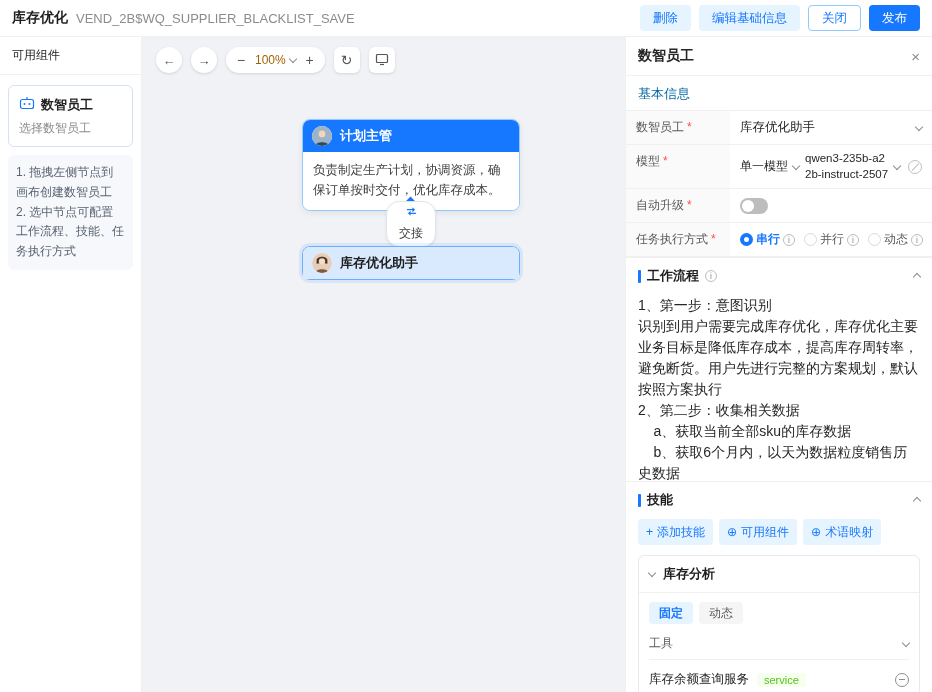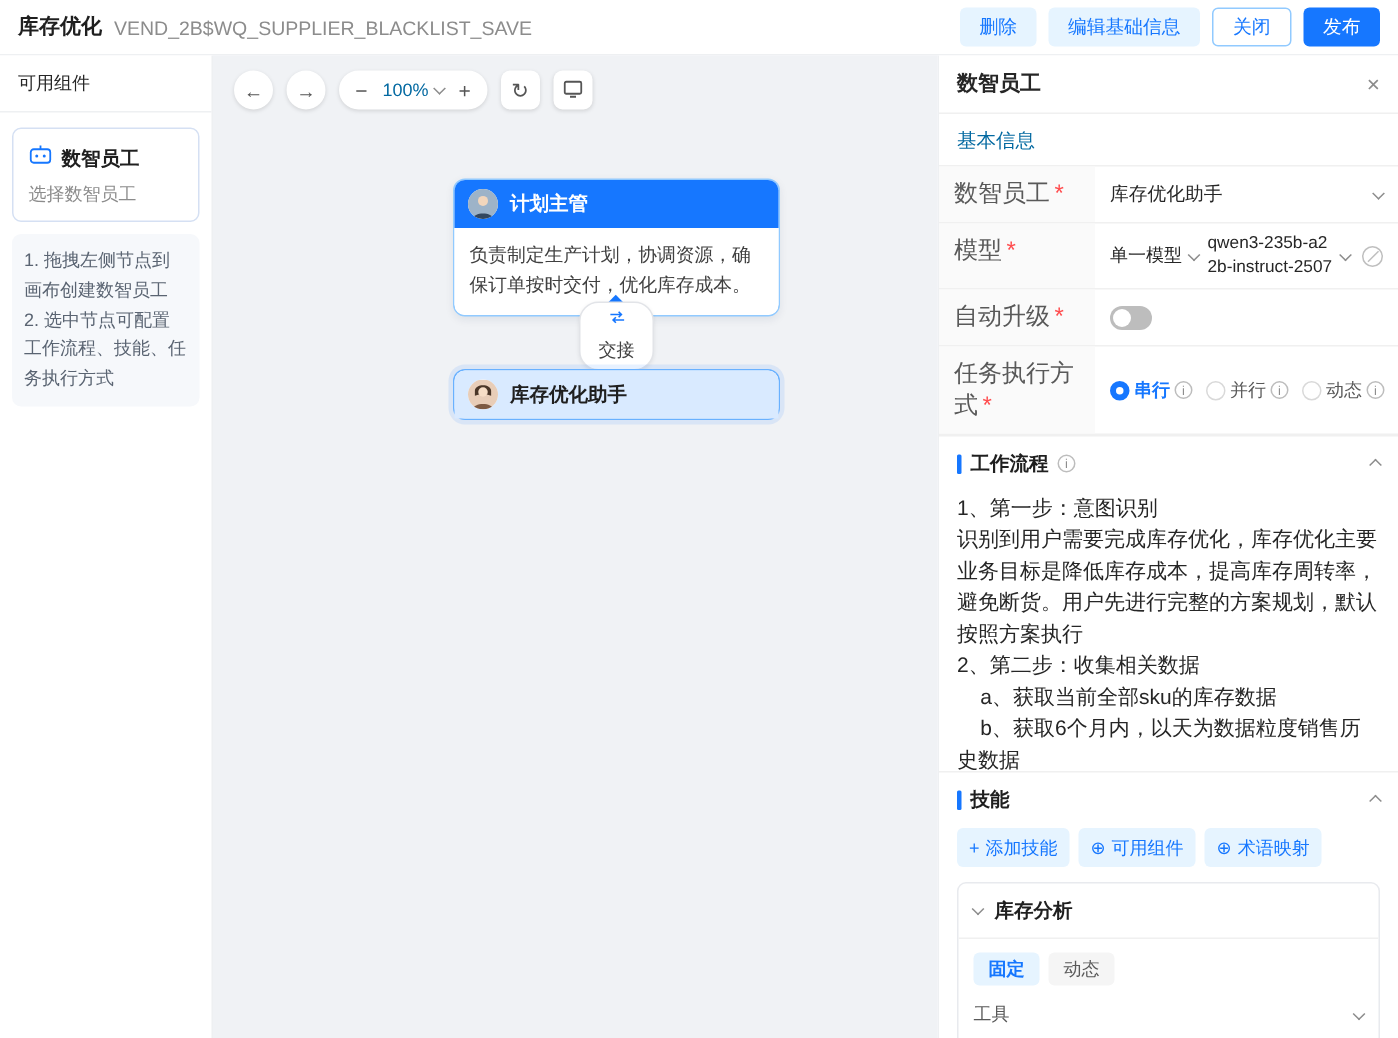--- a/index.html
+++ b/index.html
@@ -34,21 +34,21 @@
   
   .canvas { flex:1; position:relative; background:#f0f2f5; overflow:hidden; }
   .canvas-toolbar { position:absolute; top:10px; left:14px; display:flex; align-items:center; gap:9px; z-index:5; }
   .tb-btn { background:#fff; box-shadow:0 1px 3px rgba(0,0,0,.13); color:#555;
             display:flex; align-items:center; justify-content:center; font-size:13px; }
   .tb-circle { width:26px; height:26px; border-radius:50%; }
   .tb-sq { width:26px; height:26px; border-radius:6px; font-size:14px; }
   .zoom-group { display:flex; align-items:center; background:#fff; border-radius:14px;
                 box-shadow:0 1px 3px rgba(0,0,0,.13); height:26px; padding:0 5px; }
   .zbtn { width:20px; font-size:14px; color:#555; display:flex; justify-content:center; }
-  .zoom-val { display:flex; align-items:center; gap:4px; padding:0 4px; font-size:12px; color:#0369a1; }
+  .zoom-val { display:flex; align-items:center; gap:4px; padding:0 4px; font-size:12px; color:#a16207; }
 
   .chev { display:inline-block; width:6px; height:6px; border-right:1.4px solid #8c8c8c; border-bottom:1.4px solid #8c8c8c; flex-shrink:0; }
   .chev.down { transform:rotate(45deg); margin-top:-2px; }
   .chev.up { transform:rotate(-135deg); margin-top:2px; }
 
   .node { position:absolute; width:218px; border-radius:8px; background:#fff;
           box-shadow:0 2px 6px rgba(15,40,80,.08); }
   .node-header { display:flex; align-items:center; gap:8px; padding:6px 9px;
                  border-radius:7px 7px 0 0; font-size:13px; font-weight:700; }
   .node-body { padding:8px 10px 10px; font-size:12.5px; color:#404040; line-height:1.6;
@@ -76,21 +76,21 @@
                   padding:10px 12px; border-bottom:1px solid #f0f0f0; }
   .panel-title { font-size:14px; font-weight:700; }
   .panel-close { font-size:15px; color:#8c8c8c; line-height:1; }
   .panel-scroll { flex:1; overflow:hidden; }
   .section-label { color:#0369a1; font-size:13px; padding:9px 12px 7px; }
 
   .form { border-top:1px solid #f0f0f0; }
   .frow { display:flex; border-bottom:1px solid #f0f0f0; min-height:30px; }
   .frow:last-child { border-bottom:1px solid #f0f0f0; }
   .flabel { width:104px; flex-shrink:0; background:#fafafa; padding:8px 10px;
-            font-size:16px; color:#595959; }
+            font-size:12px; color:#595959; }
   .req { color:#ff4d4f; margin-left:3px; }
   .fvalue { flex:1; display:flex; align-items:center; padding:6px 10px; font-size:12.5px; color:#262626; }
   .fvalue.between { justify-content:space-between; }
   .fvalue.left { justify-content:flex-start; }
   .fvalue.model { gap:6px; align-items:center; }
   .mode-select { display:flex; align-items:center; gap:5px; font-size:12px; white-space:nowrap; }
   .model-select { display:flex; align-items:center; gap:5px; flex:1; }
   .model-name { font-size:11.5px; line-height:1.35; word-break:break-all; text-align:left; width:84px; color:#262626; }
   .ban { width:14px; height:14px; border:1px solid #bfbfbf; border-radius:50%; position:relative; flex-shrink:0; }
   .ban::after { content:""; position:absolute; width:1px; height:10px; background:#bfbfbf;

